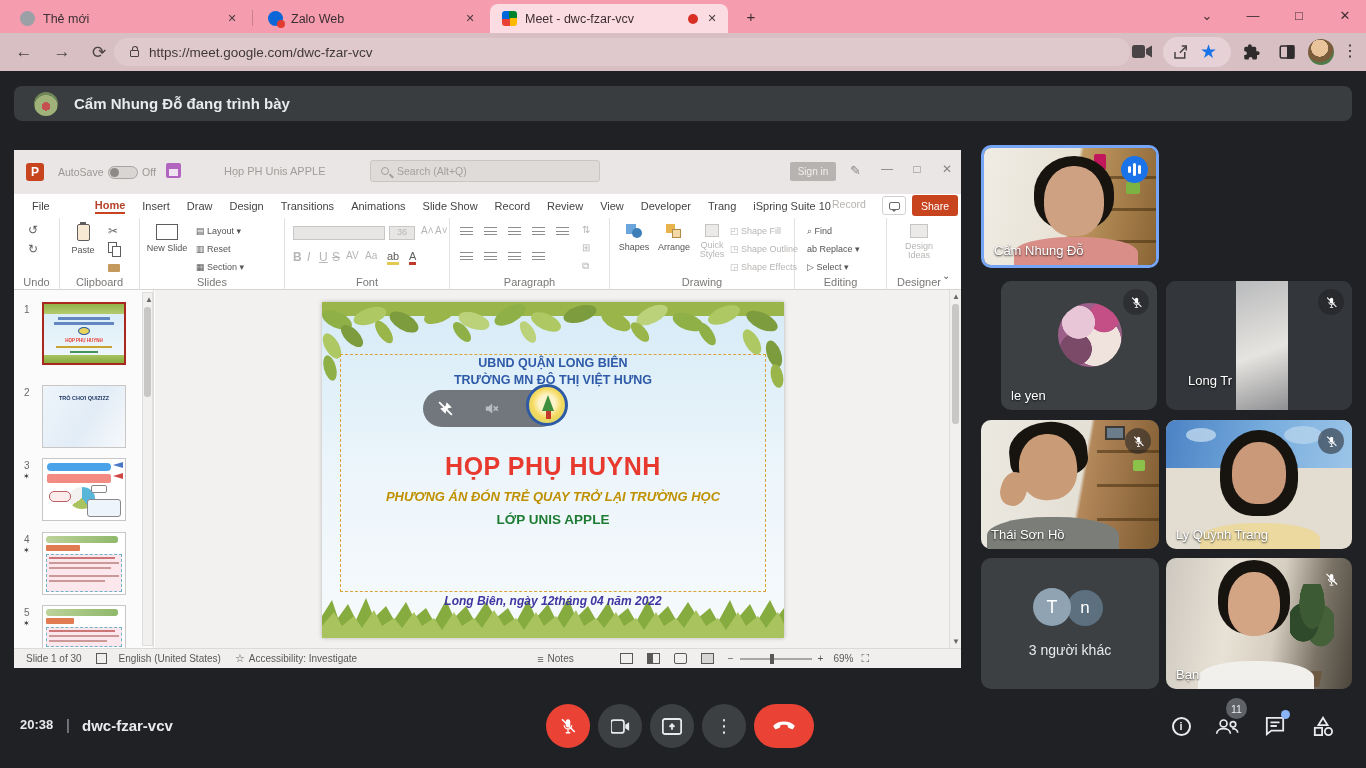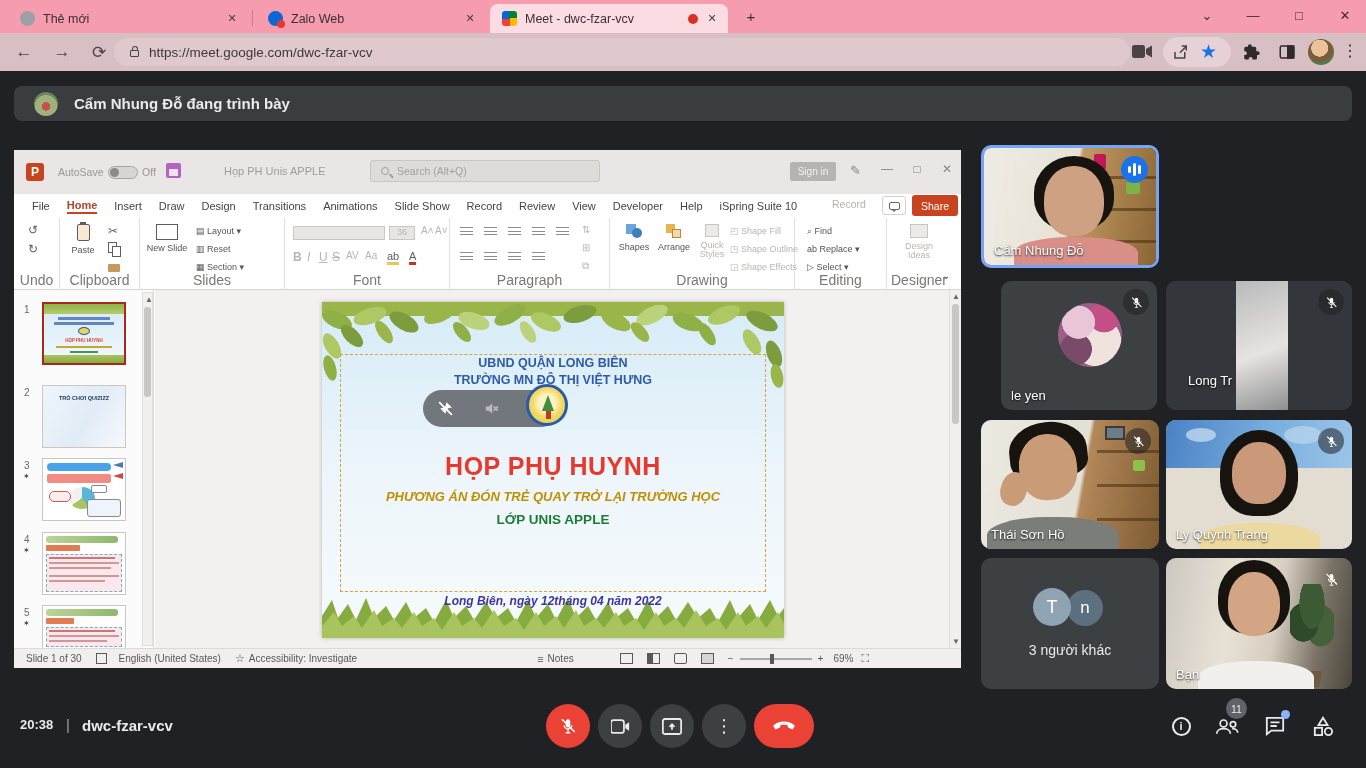--- a/index.html
+++ b/index.html
@@ -46,29 +46,29 @@
   .saveic:before { content:""; position:absolute; left:3px; top:6px; width:9px; height:7px; background:#efe3f2; }
   .doctitle { left:210px; top:15px; font-size:11px; color:#a09c9a; }
   .searchbox { left:356px; top:10px; width:230px; height:22px; background:#dedbd9; border:1px solid #cac6c4; border-radius:3px; display:flex; align-items:center; color:#a39f9d; font-size:10.5px; }
   .sicon { width:8px; height:8px; border:1.5px solid #a39f9d; border-radius:50%; position:relative; margin:0 8px 0 10px; }
   .sicon:before { content:""; position:absolute; left:7px; top:7px; width:5px; height:1.5px; background:#a39f9d; transform:rotate(45deg); }
   .signin { left:776px; top:12px; width:46px; height:19px; background:#b7b3b1; border-radius:2px; color:#f2efee; font-size:10px; display:flex; align-items:center; justify-content:center; }
   .penic { left:836px; top:13px; font-size:13px; color:#8a8684; }
   .ppt-winbtn { top:12px; font-size:12px; color:#8a8684; width:22px; text-align:center; }
   .ppt-menubar { left:0; top:44px; width:868px; height:24px; background:#fff; display:flex; align-items:center; padding-left:18px; gap:17px; }
   .mitem { font-size:11px; color:#444; white-space:nowrap; }
-  .mitem-active { font-weight:bold; color:#b3432a; border-bottom:2.5px solid #c8441f; padding-bottom:1px; }
+  .mitem-active { font-weight:bold; color:#b3432a; border-bottom:2.5px solid #c8441f; padding-bottom:1px;margin-left:28px; }
   .rec-btn { left:818px; top:48px; font-size:10.5px; color:#b7b3b1; }
   .cmt-btn { left:868px; top:46px; width:24px; height:19px; border:1px solid #d3d1cf; border-radius:3px; display:flex; align-items:center; justify-content:center; }
   .bubble { width:11px; height:8px; border:1.3px solid #6a6866; border-radius:2px; position:relative; }
   .bubble:before { content:""; position:absolute; left:1px; bottom:-3px; border-left:3px solid transparent; border-right:3px solid transparent; border-top:3px solid #6a6866; }
   .share-btn { left:898px; top:45px; width:46px; height:21px; background:#c8441f; border-radius:3px; color:#fff; font-size:10.5px; display:flex; align-items:center; justify-content:center; gap:3px; }
   .ppt-ribbon { left:0; top:68px; width:947px; height:72px; background:#fff; border-bottom:1px solid #d6d4d2; display:flex; }
   .rgroup { position:relative; height:72px; border-right:1px solid #e3e1df; }
-  .rlabel { position:absolute; bottom:2px; left:0; right:0; text-align:center; font-size:14px; color:#7a7876; }
+  .rlabel { position:absolute; bottom:2px; left:0; right:0; text-align:center; font-size:11px; color:#7a7876; }
   .rglyph { color:#5f5d5b; font-size:12px; }
   .gray { color:#b8b6b4 !important; }
   .bigbtn { position:absolute; top:6px; text-align:center; font-size:9px; color:#555; }
   .smalltxt { font-size:9px; color:#555; white-space:nowrap; }
   .fontbox { border:1px solid #c9c7c5; background:#e8e6e4; height:14px; }
   .bars { width:13px; height:9px; background:repeating-linear-gradient(to bottom,#8f8d8b 0 1.3px, transparent 1.3px 3.6px); }
   .clipic { width:13px; height:17px; border:1.4px solid #5f5d5b; border-radius:2px; position:relative; background:#f7e9d4; }
   .clipic:before { content:""; position:absolute; left:2px; top:-3px; width:6px; height:3px; background:#5f5d5b; }
   .shapes-ic { width:16px; height:14px; position:relative; }
   .shapes-ic i { position:absolute; display:block; }
@@ -228,21 +228,21 @@
       <span class="mitem">Insert</span>
       <span class="mitem">Draw</span>
       <span class="mitem">Design</span>
       <span class="mitem">Transitions</span>
       <span class="mitem">Animations</span>
       <span class="mitem">Slide Show</span>
       <span class="mitem">Record</span>
       <span class="mitem">Review</span>
       <span class="mitem">View</span>
       <span class="mitem">Developer</span>
-      <span class="mitem">Help</span>
+      <span class="mitem">Trang</span>
       <span class="mitem">iSpring Suite 10</span>
     </div>
     <div class="abs rec-btn">Record</div>
     <div class="abs cmt-btn">
         <span class="bubble"></span>
       </div>
     <div class="abs share-btn">
       <span>Share</span>
     </div>
 

